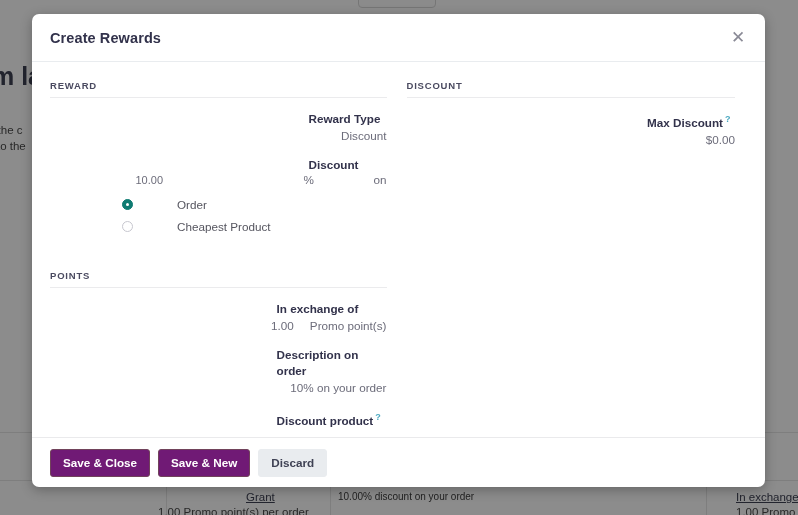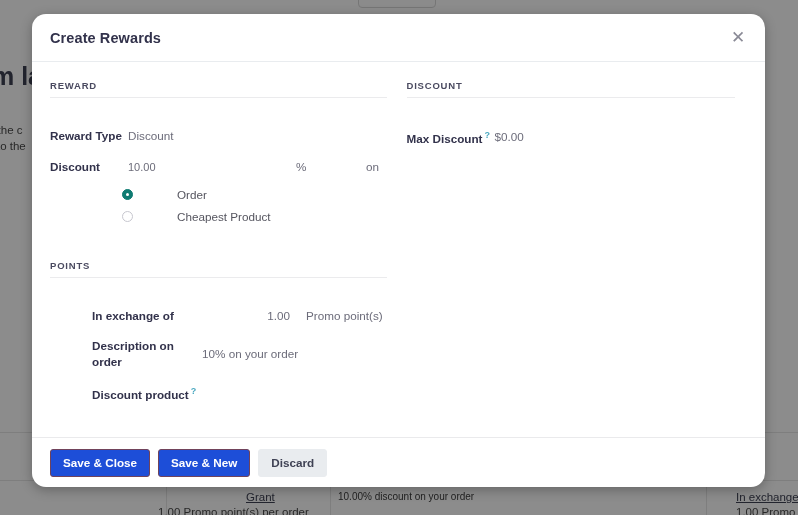--- a/index.html
+++ b/index.html
@@ -62,21 +62,21 @@
     font-size: 10px; color: #3c3c3c;
     white-space: nowrap;
   }
 
   
   #modal {
     position: absolute;
     left: 32px; top: 14px;
     width: 733px; height: 473px;
     background: #ffffff;
-    border-radius: 14px;
+    border-radius: 7px;
     z-index: 10;
     box-shadow: 0 3px 12px rgba(0,0,0,0.28);
     display: flex;
     flex-direction: column;
   }
   #modal-header {
     height: 48px;
     border-bottom: 1px solid #e9ecef;
     display: flex;
     align-items: center;
@@ -113,28 +113,29 @@
   .col.right { padding-left: 8px; }
 
   .group-title {
     font-size: 9.5px;
     font-weight: 700;
     letter-spacing: .8px;
     color: #4a4a60;
     text-transform: uppercase;
     padding-bottom: 6px;
     border-bottom: 1px solid #ebebed;
-    margin-bottom: 28px;
+    margin-bottom: 12px;
   }
 
   .frow {
     display: flex;
-    align-items: center;
+    align-items: flex-end;
     margin-bottom: 12px;
     min-height: 19px;
+    flex-direction: column;
   }
   .flabel {
     font-size: 11.7px;
     font-weight: 700;
     color: #32324b;
     flex: none;
     line-height: 16px;
     padding-top: 1px;
   }
   .flabel.w1 { width: 78px; }
@@ -235,21 +236,21 @@
     font-family: "Liberation Sans", sans-serif;
     font-size: 11.7px;
     font-weight: 700;
     border-radius: 3px;
     padding: 6px 12px;
     cursor: pointer;
     border: 1px solid transparent;
     line-height: 14px;
   }
   .btn-primary {
-    background: #1d4ed8;
+    background: #701a75;
     color: #ffffff;
     border-color: #71435b;
   }
   .btn-secondary {
     background: #e9ecef;
     color: #3f4254;
     border-color: #e9ecef;
   }
 </style>
 </head>

